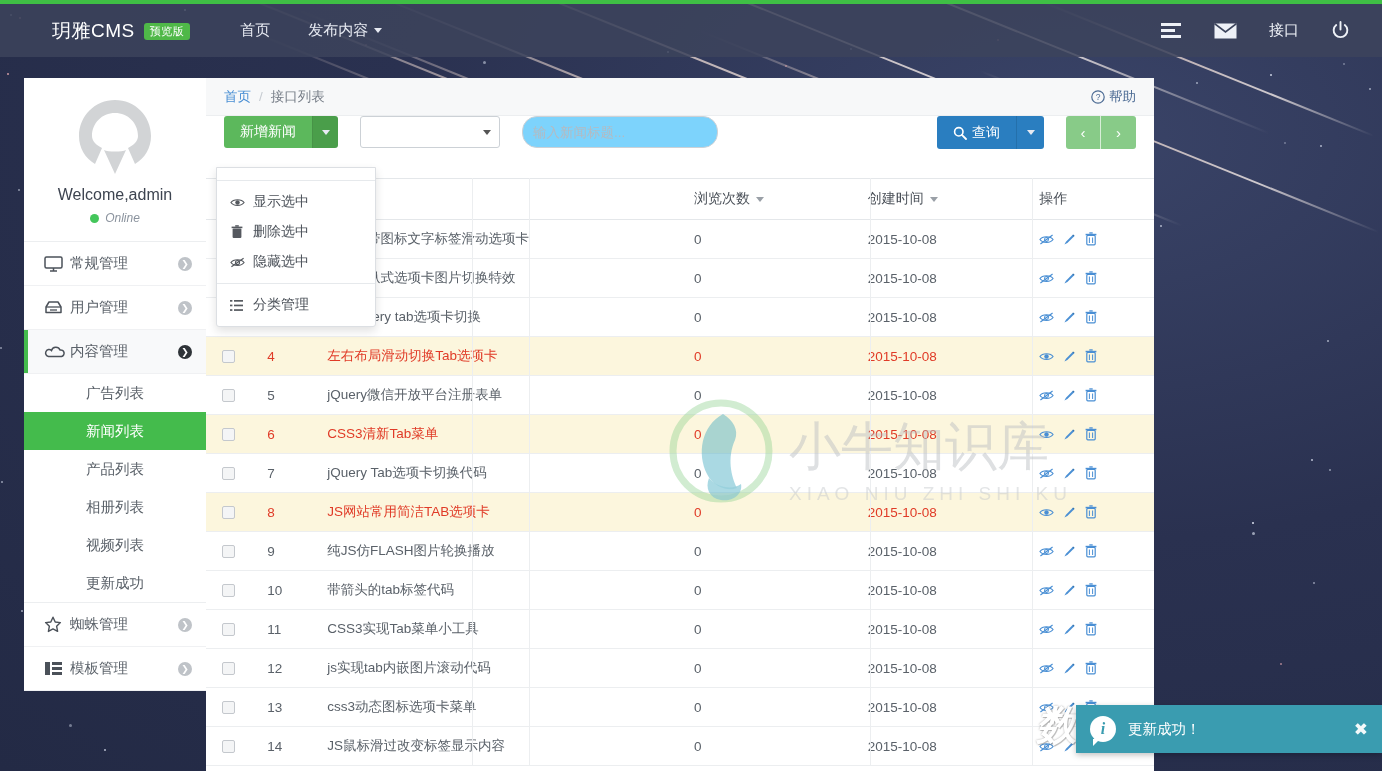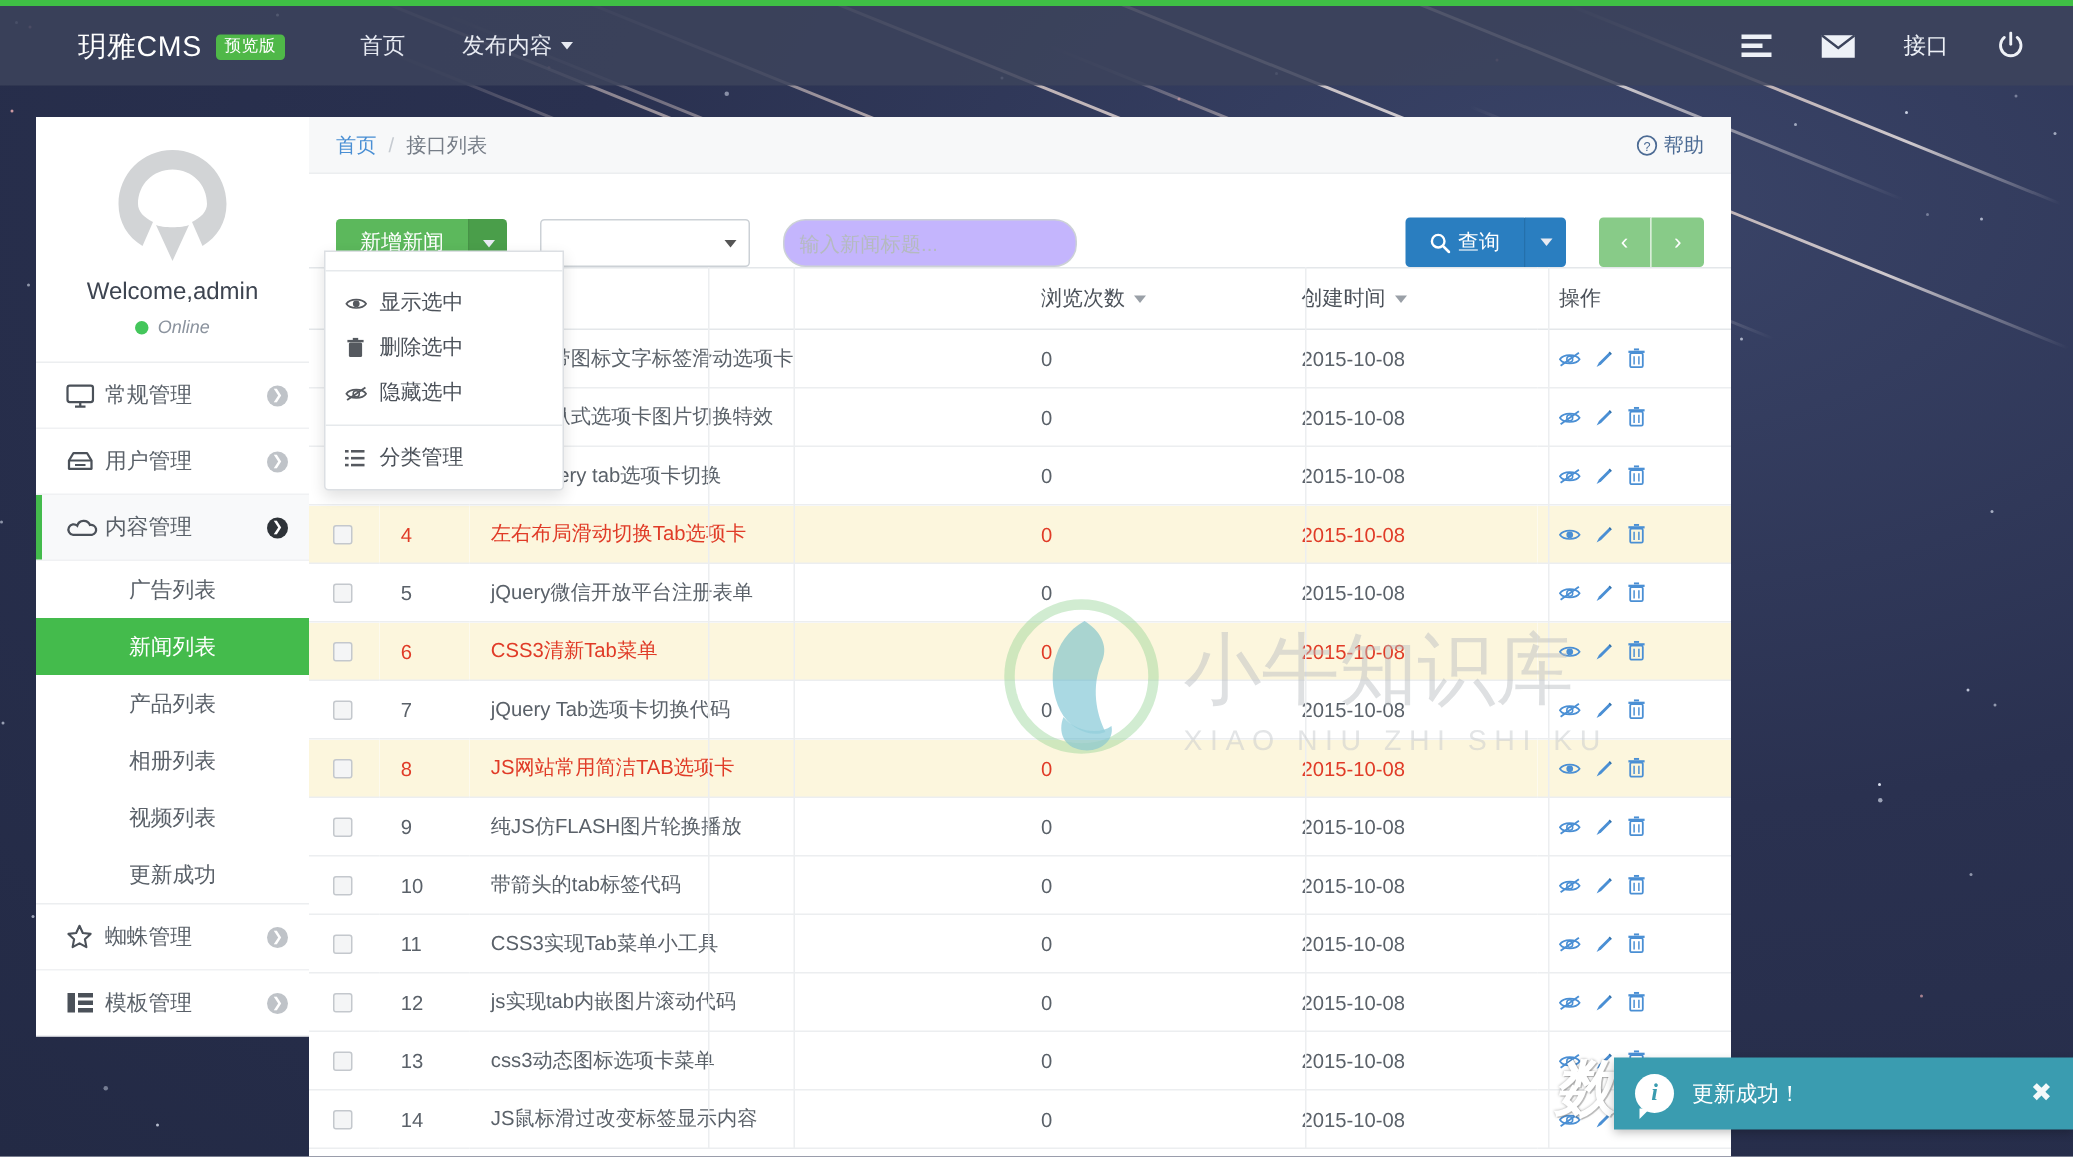--- a/index.html
+++ b/index.html
@@ -137,21 +137,21 @@
   }
   .bc-home { color: #4a8fd4; cursor: pointer; }
   .bc-sep { margin: 0 8px; color: #c6cbd1; }
   .bc-cur { color: #767d87; }
   .help-link {
     margin-left: auto; color: #4c6b94; font-size: 13.5px; cursor: pointer;
     display: flex; align-items: center; gap: 4px;
   }
 
   .toolbar {
-    height: 62px; display: flex; align-items: flex-end; padding: 0 18px; gap: 0;
+    height: 62px; display: flex; align-items: flex-start; padding: 0 18px; gap: 0;
     position: relative;
   }
   .btn-group { display: flex; position: relative; }
   .btn-green {
     background: #5cb85c; color: #fff; border: none;
     height: 32px; padding: 0 16px; font-size: 14px; cursor: pointer;
     border-radius: 3px 0 0 3px;
     font-family: inherit;
   }
   .btn-green-split {
@@ -169,21 +169,21 @@
   }
   .sel-box .caret-sm {
     margin-left: auto;
     width: 0; height: 0;
     border-left: 4px solid transparent;
     border-right: 4px solid transparent;
     border-top: 5px solid #555;
   }
   .txt-box {
     margin-left: 22px; width: 196px; height: 32px;
-    border: 1px solid #ccd1d6; border-radius: 15px; background: #c4b5fd;
+    border: 1px solid #ccd1d6; border-radius: 15px; background: #7dd3fc;
     padding: 0 10px; font-size: 13.5px; color: #333;
     font-family: inherit; outline: none;
   }
   .txt-box::placeholder { color: #b5bac0; }
   .right-tools { margin-left: auto; display: flex; align-items: center; gap: 22px; }
   .btn-blue {
     background: #2a7ec0; color: #fff; border: none;
     height: 33px; padding: 0 16px; font-size: 14px; cursor: pointer;
     border-radius: 3px 0 0 3px; display: flex; align-items: center; gap: 5px;
     font-family: inherit;

